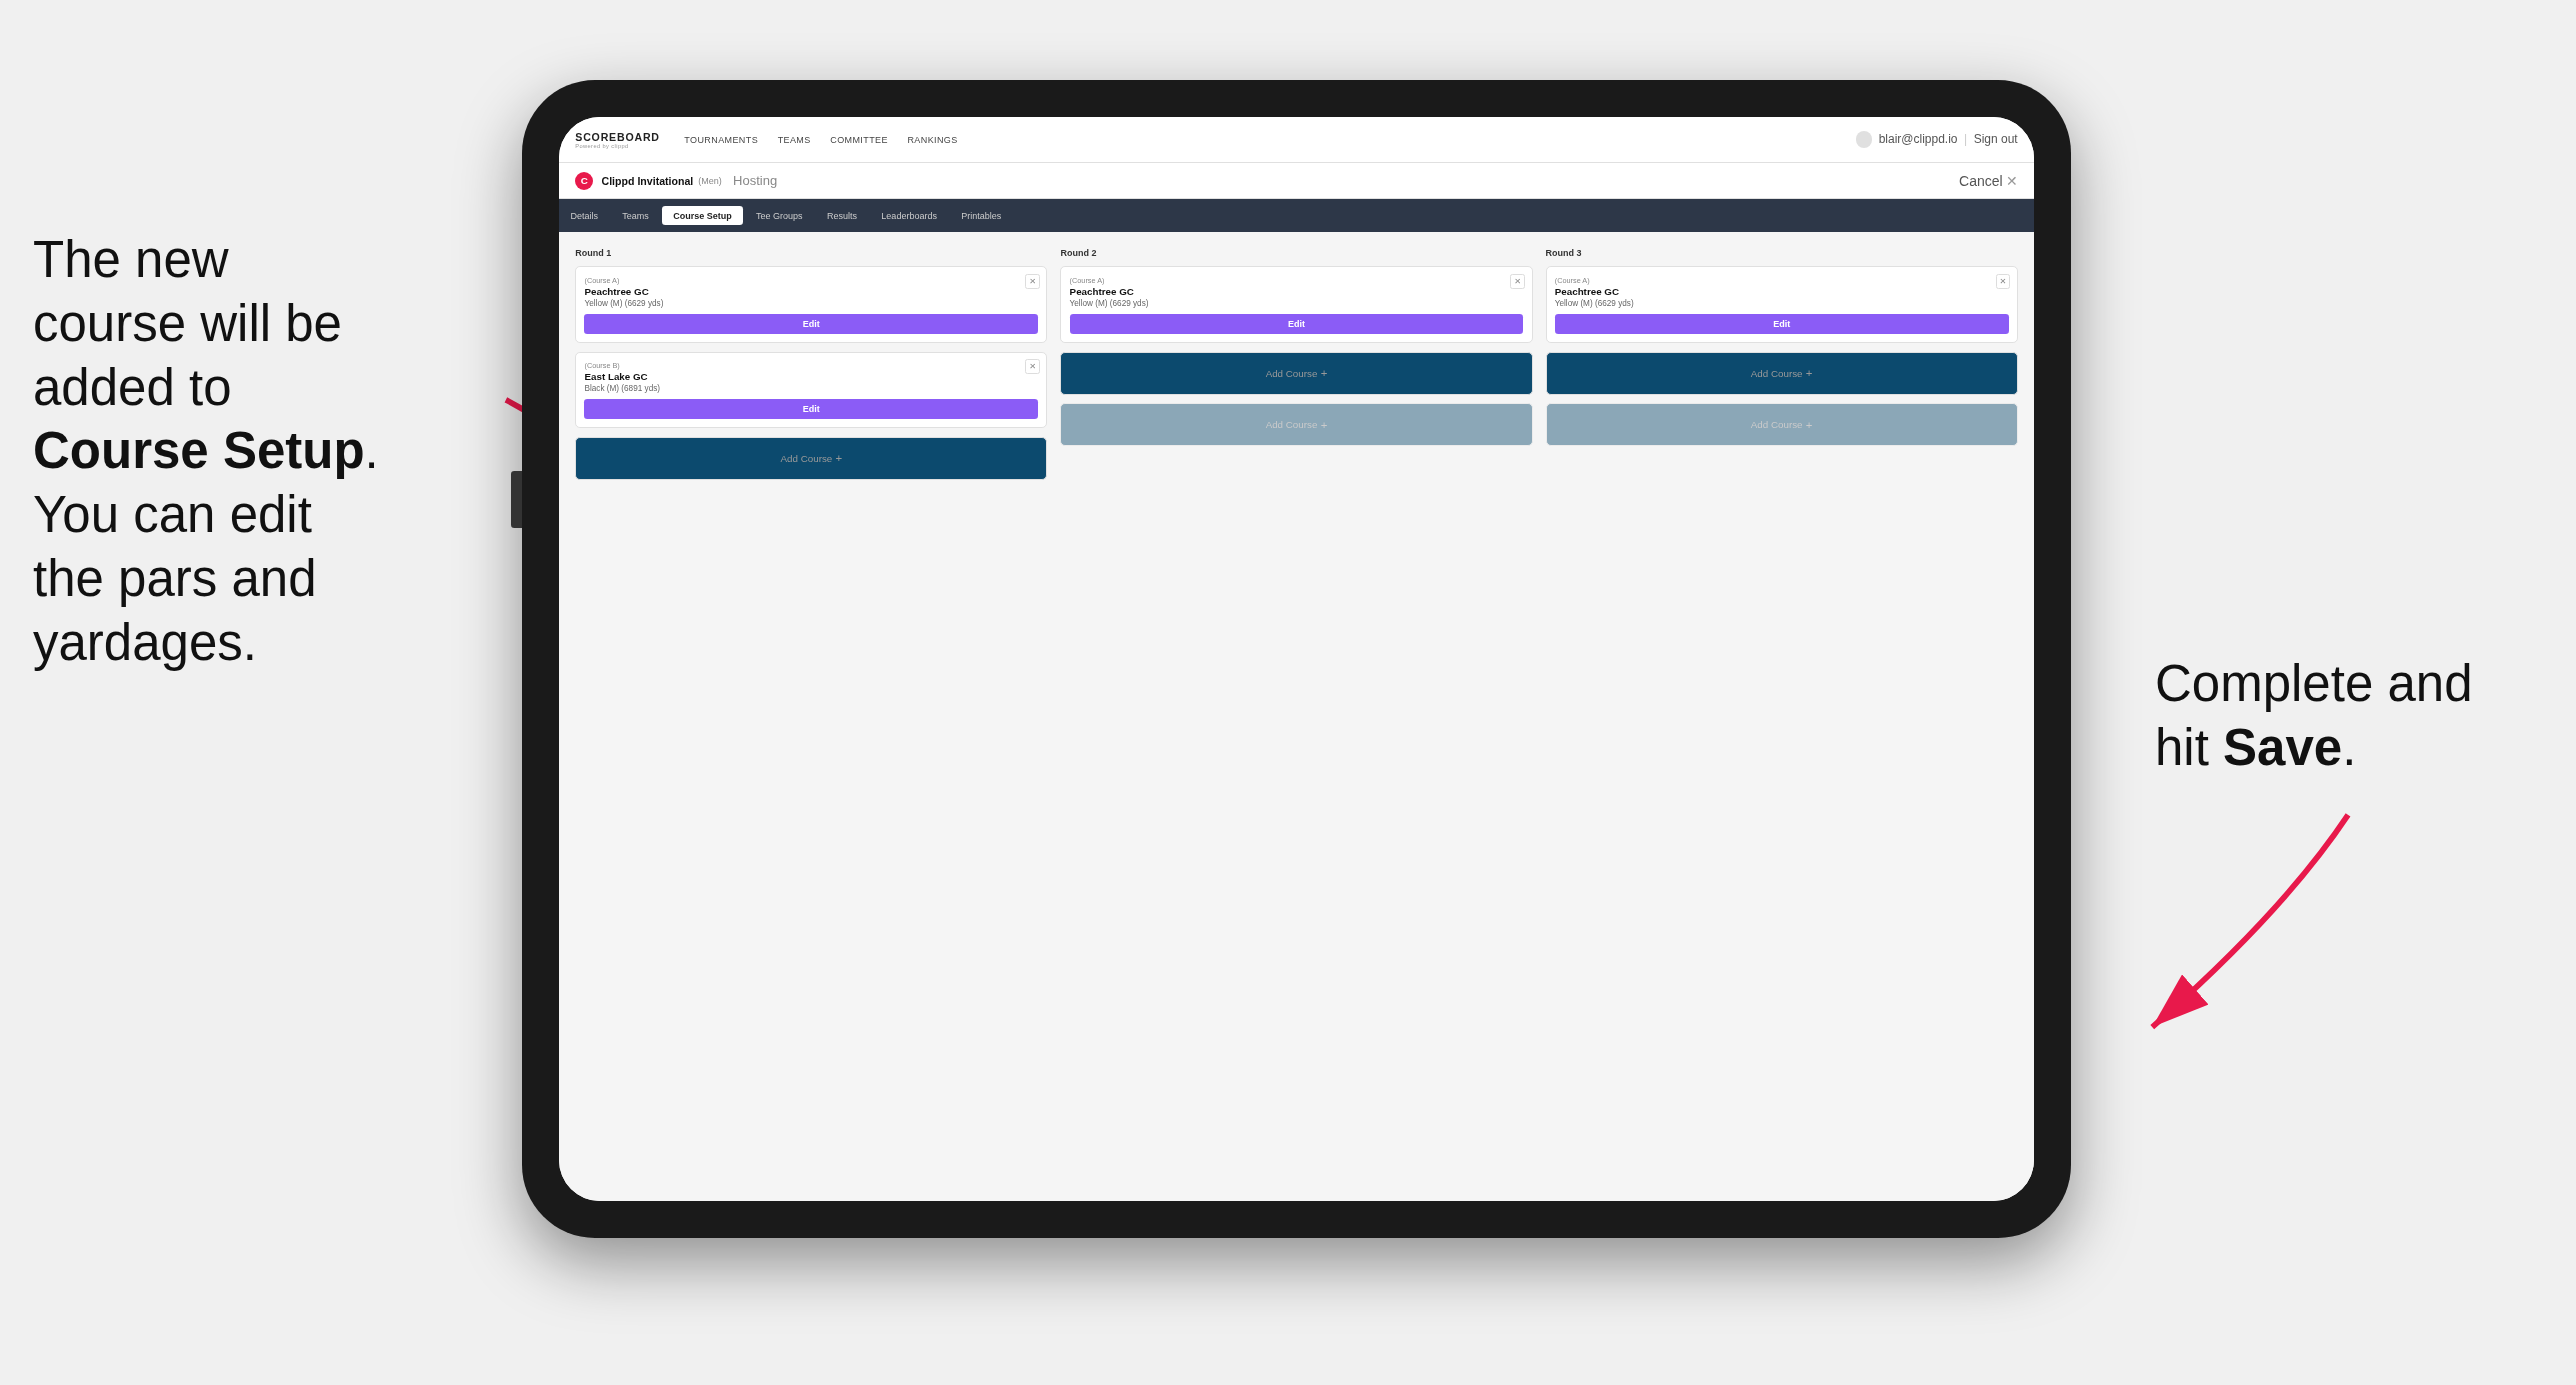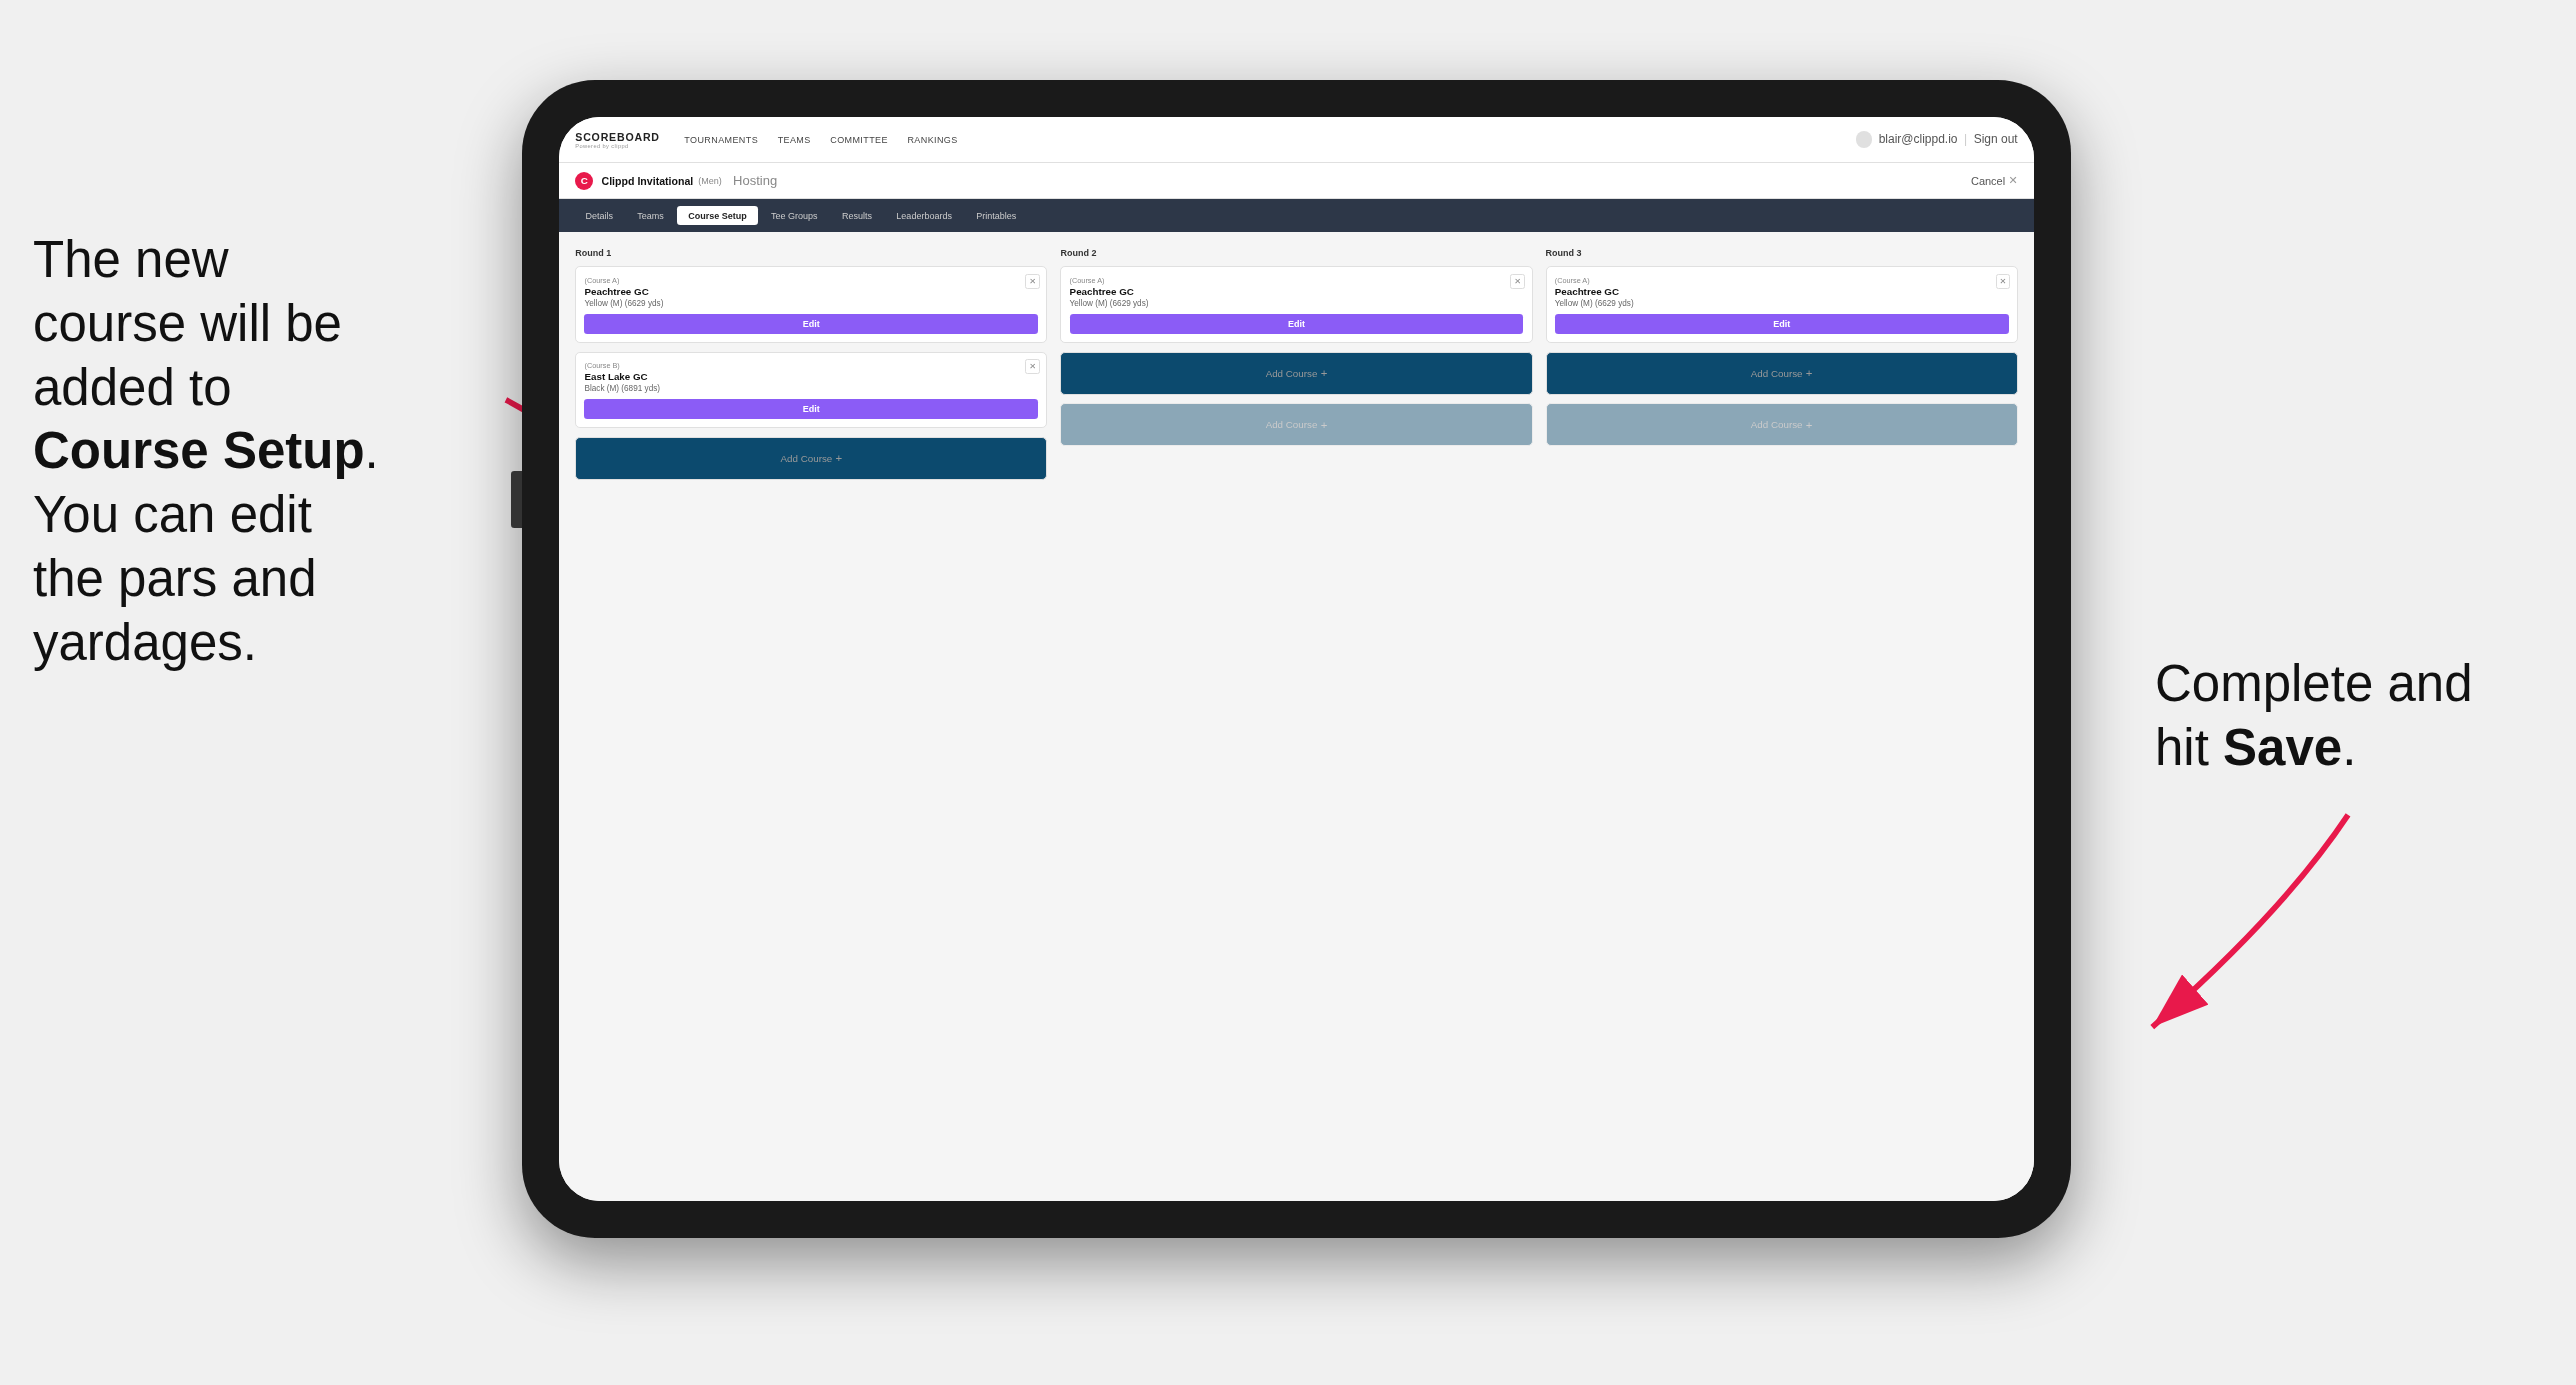--- a/index.html
+++ b/index.html
@@ -160,37 +160,37 @@
       color: #888;
       margin-left: 4.9px;
     }
     .tournament-status {
       font-size: 13px;
       color: #888;
       margin-left: 11.4px;
     }
     .cancel-btn {
       margin-left: auto;
-      font-size: 11px;
+      font-size: 14px;
       color: #555;
       cursor: pointer;
       display: flex;
       align-items: center;
       gap: 3.3px;
       text-align: center;
     }
     .cancel-x { color: #999; }
 
     
     .tab-bar {
       background: #2d3748;
       height: 33px;
       display: flex;
       align-items: center;
-      padding: 0 15px;
+      padding: 0 0;
       gap: 1.6px;
     }
     .tab {
       padding: 4.9px 11.4px;
       font-size: 9px;
       color: #ccc;
       cursor: pointer;
       border-radius: 3.3px;
     }
     .tab.active {

